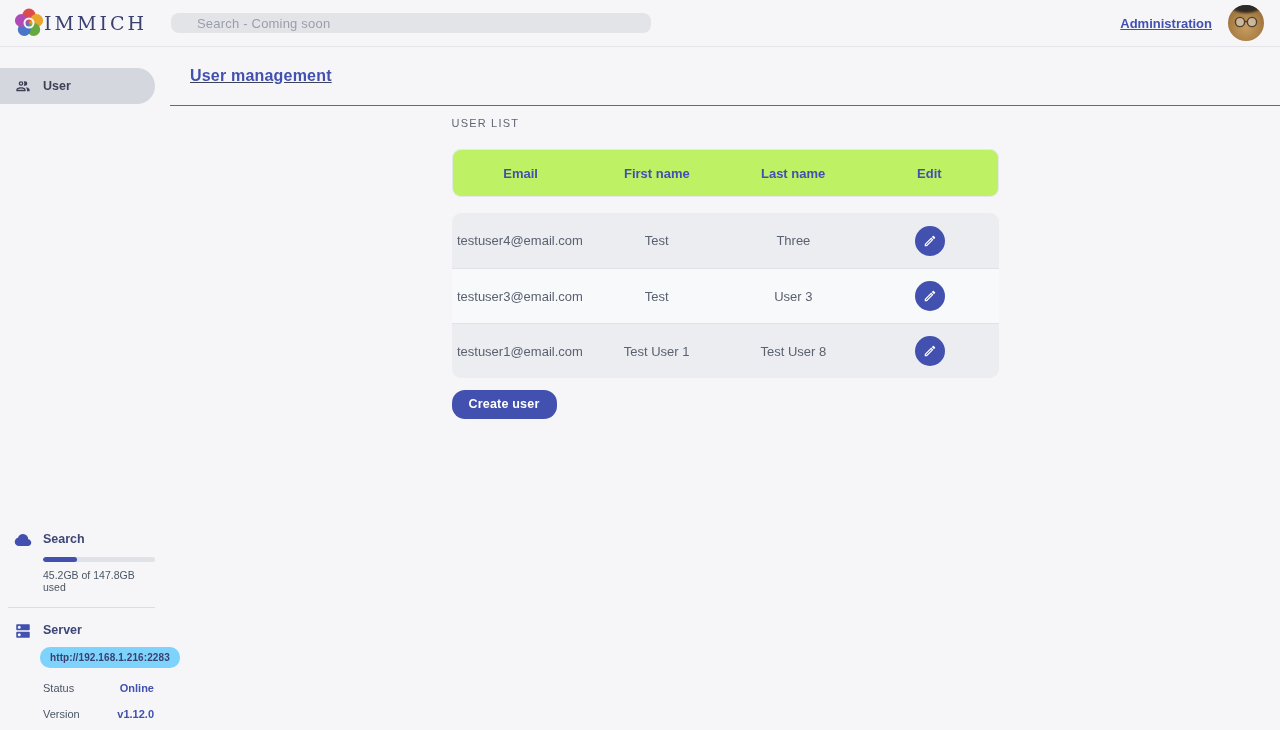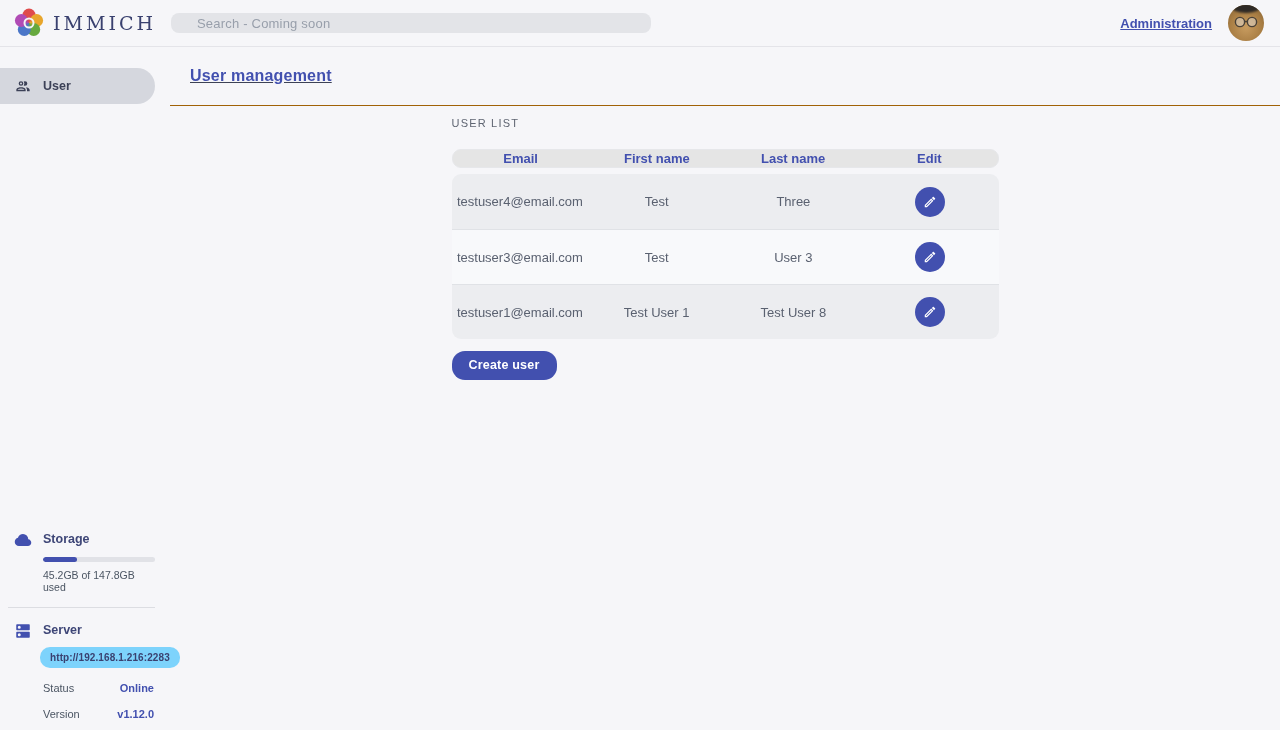--- a/index.html
+++ b/index.html
@@ -13,21 +13,21 @@
 
   
   .nav {
     position: fixed; top: 0; left: 0; right: 0; height: 47px;
     background: #f6f6f9;
     border-bottom: 1px solid #e4e4e9;
     display: flex; align-items: center;
     z-index: 20;
   }
   .brand {
-    display: flex; align-items: center; gap: 9px;
+    display: flex; align-items: center; gap: 0;
     padding-left: 14px; width: 166px; cursor: pointer;
   }
   .logo { position: relative; width: 30px; height: 30px; flex: 0 0 30px; }
   .petal {
     position: absolute; left: 50%; top: 50%;
     width: 13px; height: 13px; border-radius: 50%;
   }
   .petal.p0 { transform: translate(-50%,-50%) translate(0px,-8px); }
   .petal.p1 { transform: translate(-50%,-50%) translate(7.6px,-2.5px); }
   .petal.p2 { transform: translate(-50%,-50%) translate(4.7px,6.5px); }
@@ -130,24 +130,24 @@
   }
   .page-title { font-size: 16px; font-weight: 600; color: #4250af; letter-spacing: .2px; }
 
   .content { width: 547px; margin: 11px auto 0; }
   .section-label {
     font-size: 11px; font-weight: 500; letter-spacing: 1.2px;
     color: #5f6572; margin-bottom: 20px;
   }
   .thead {
     display: grid; grid-template-columns: repeat(4, 1fr);
-    height: 19px; align-items: center;
-    background: #e5e5e5;
+    height: 48px; align-items: center;
+    background: #bef264;
     border: 1px solid #e6e7ea; border-radius: 9px;
-    margin-bottom: 6px;
+    margin-bottom: 16px;
   }
   .thead .hcell {
     text-align: center; font-size: 13px; font-weight: 600; color: #4250af;
   }
   .trows { border-radius: 9px; overflow: hidden; }
   .trow {
     display: grid; grid-template-columns: repeat(4, 1fr);
     height: 55px; align-items: center;
   }
   .trow.odd  { background: #ecedf0; }
@@ -203,21 +203,21 @@
     </svg>
     <span>User</span>
   </div>
 
   <div class="side-footer">
 
     <div class="foot-block">
       <svg class="foot-icon" width="18" height="18" viewBox="0 0 24 24" fill="#4250af">
         <path d="M6.5 20Q4.22 20 2.61 18.43 1 16.85 1 14.58 1 12.63 2.17 11.1 3.35 9.57 5.25 9.15 5.88 6.85 7.75 5.43 9.63 4 12 4 14.93 4 16.96 6.04 19 8.07 19 11 20.73 11.2 21.86 12.5 23 13.78 23 15.5 23 17.38 21.69 18.69 20.38 20 18.5 20Z"></path>
       </svg>
-      <div class="foot-title">Storage</div>
+      <div class="foot-title">Search</div>
       <div class="progress-track">
         <div class="progress-fill" style="width: 30.6%;"></div>
       </div>
       <div class="usage-text">45.2GB of 147.8GB used</div>
     </div>
 
     <hr class="side-divider">
 
     <div class="foot-block">
       <svg class="foot-icon" width="18" height="18" viewBox="0 0 24 24" fill="#4250af">

